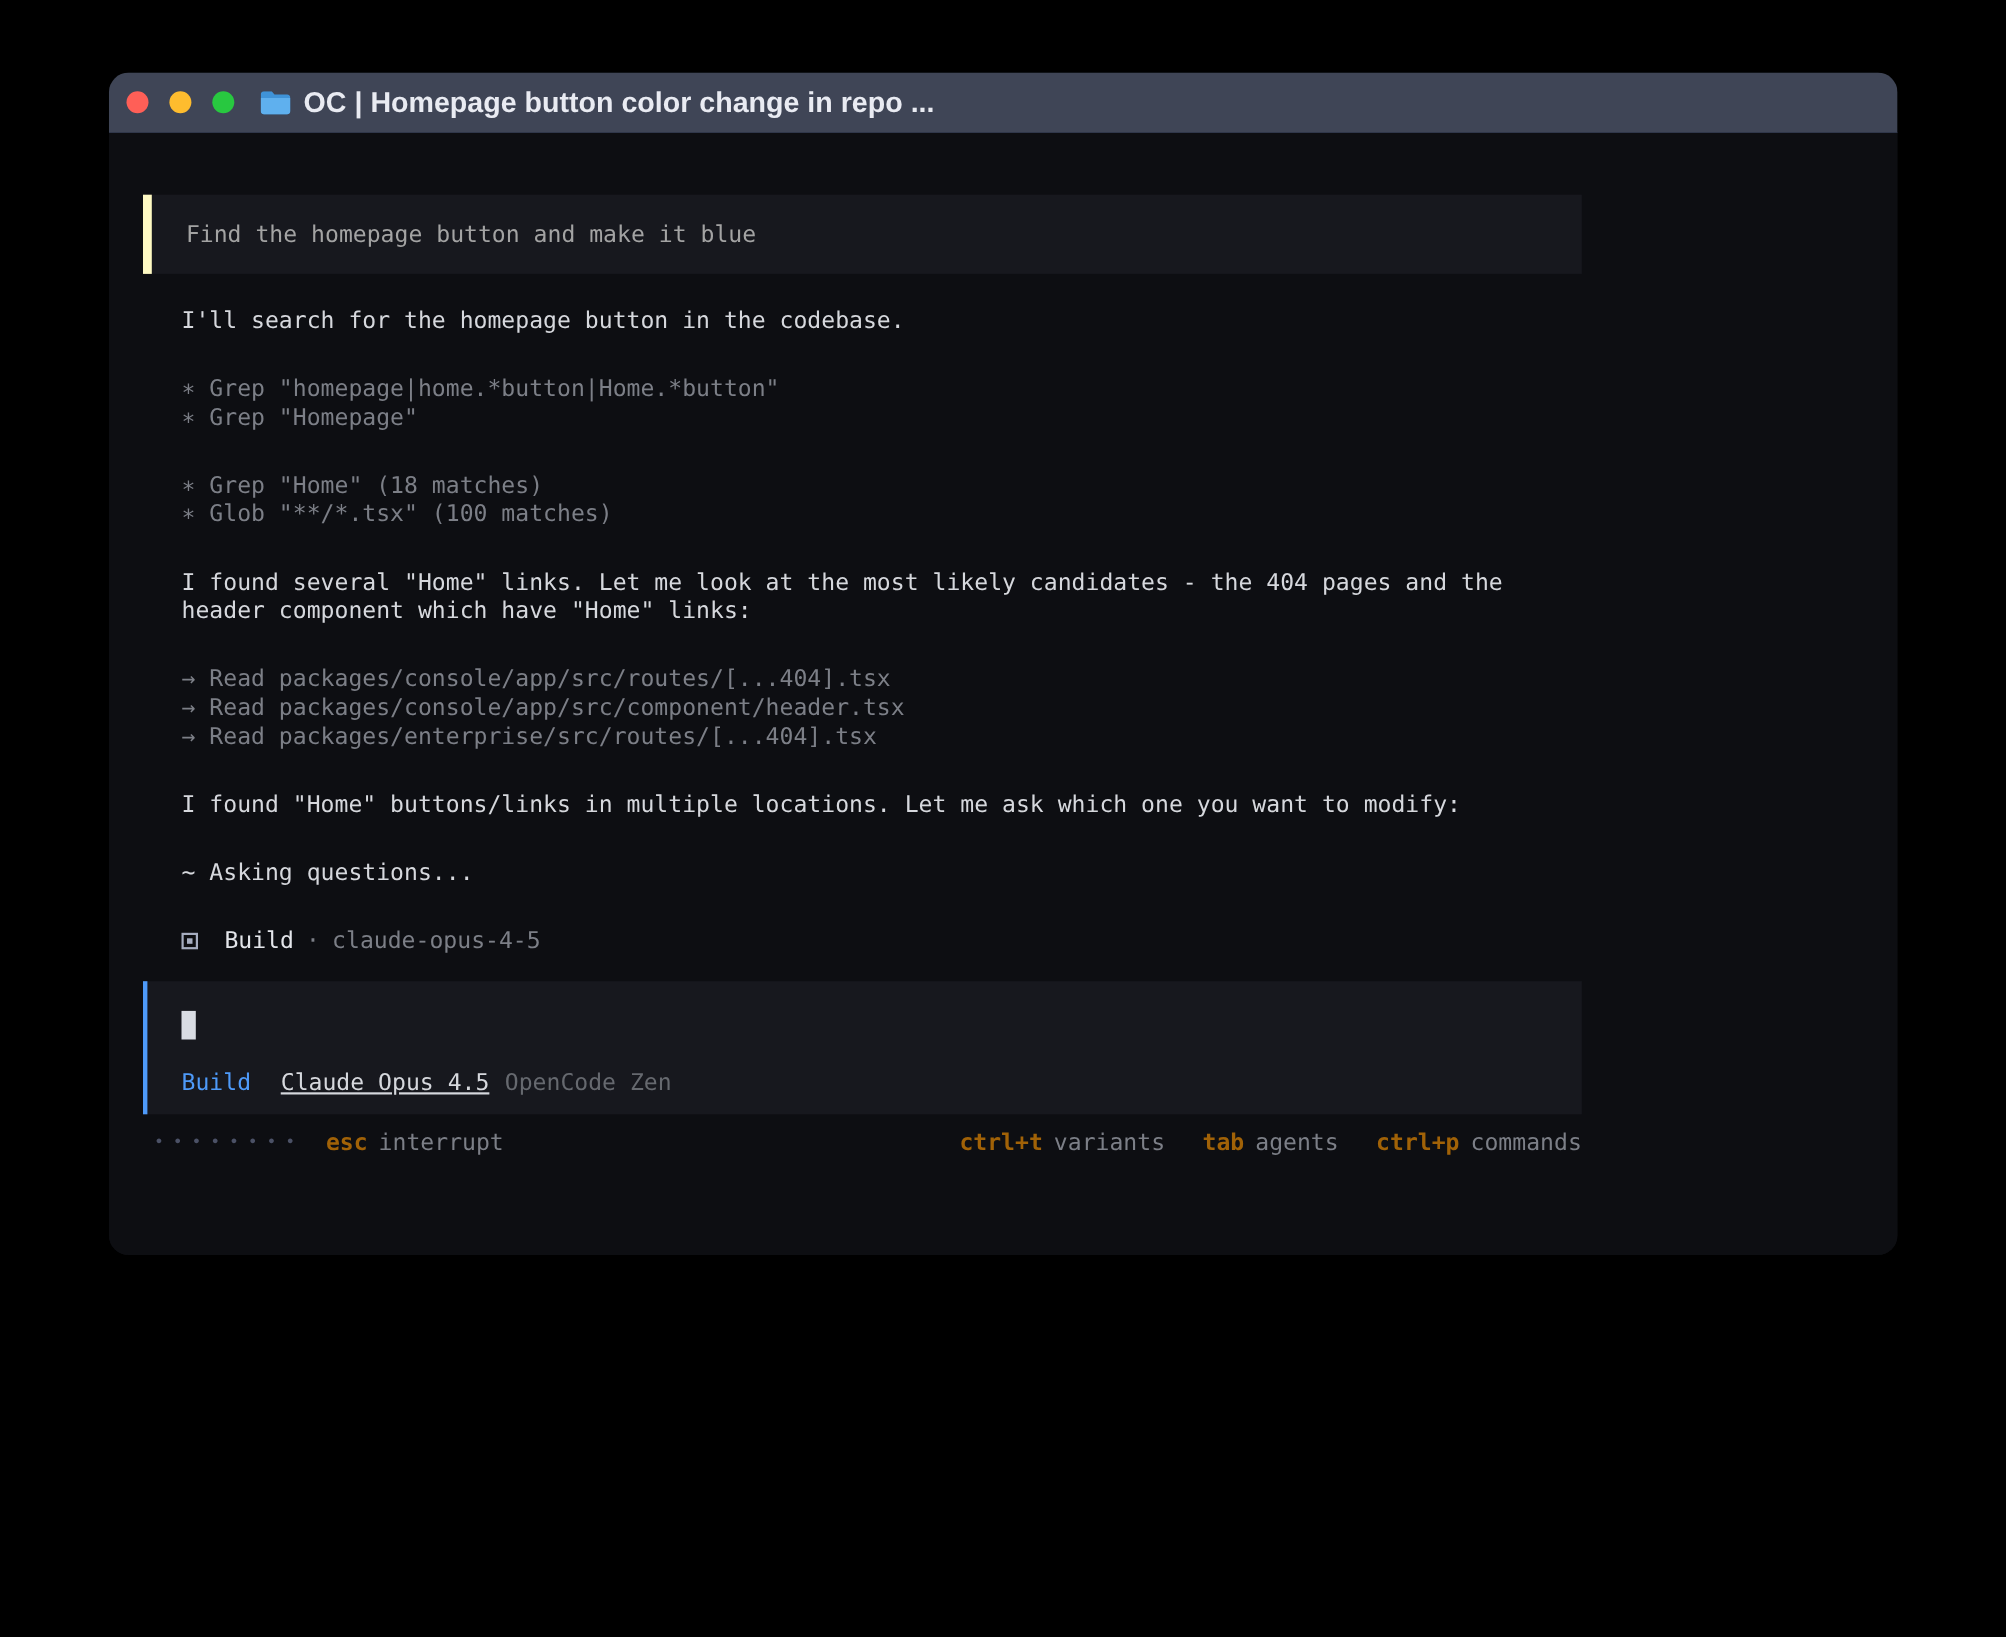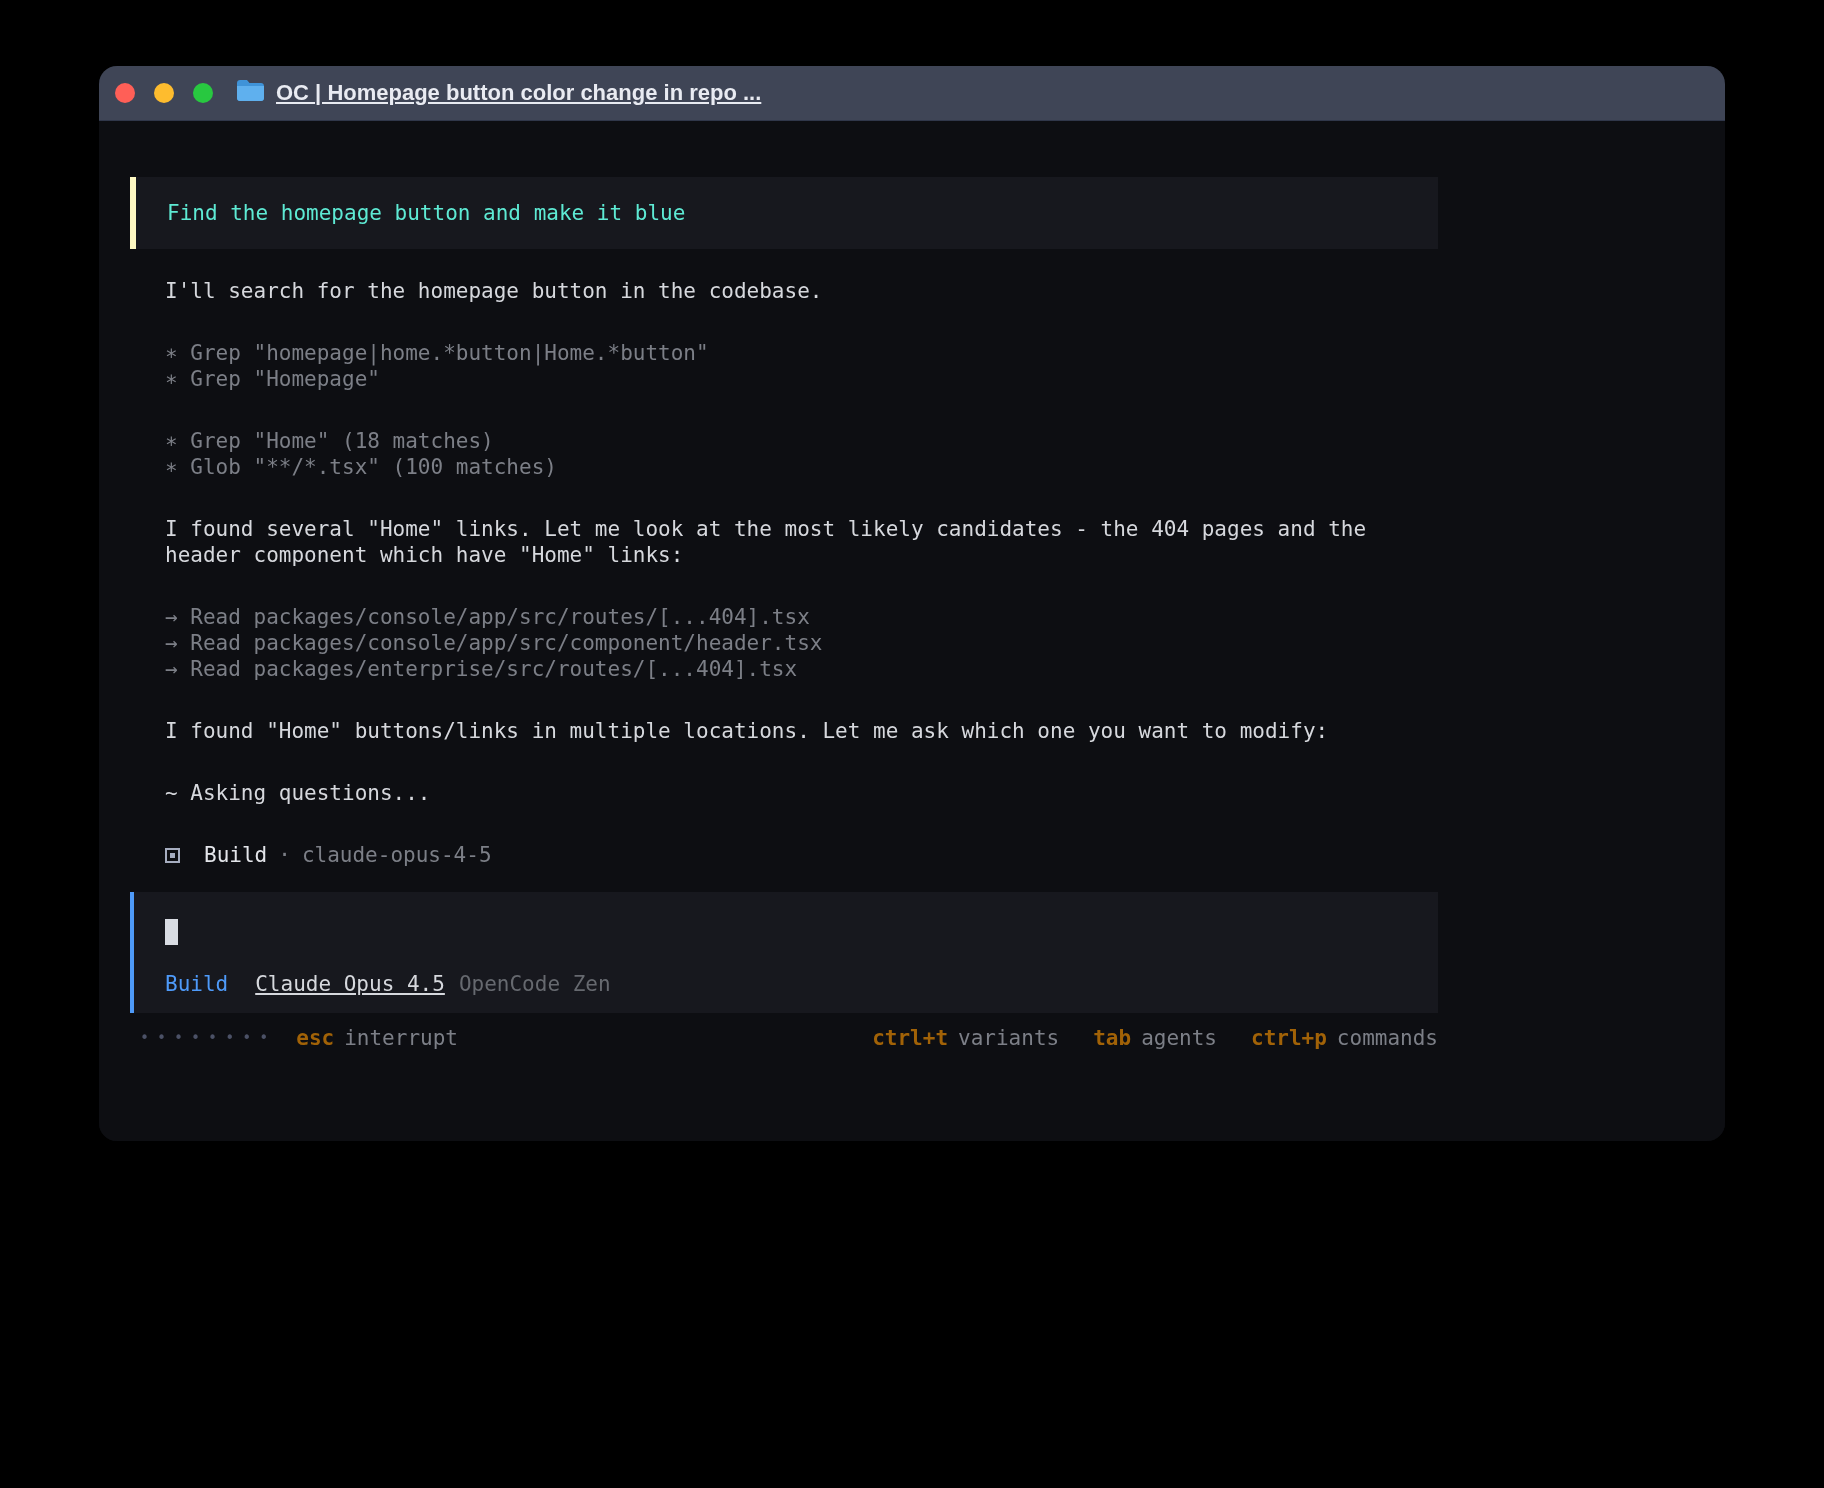--- a/index.html
+++ b/index.html
@@ -13,39 +13,39 @@
     border-radius:18px; overflow:hidden; background:#0d0e12;
     box-shadow:0 30px 80px rgba(0,0,0,.75);
   }
   .titlebar {
     height:55px; background:#3f4556; display:flex; align-items:center;
     padding:0 16px; border-bottom:1px solid #30374a;
   }
   .traffic { display:flex; gap:19px; align-items:center; }
   .tl { width:20px; height:20px; border-radius:50%; display:inline-block; cursor:default; }
   .title-wrap {
-    display:flex; align-items:flex-start; gap:12px; margin-left:24px;
-    font-family:"Liberation Sans",sans-serif; font-weight:bold; font-size:22px; color:#e9ebf2;text-decoration:underline;
+    display:flex; align-items:center; gap:12px; margin-left:24px;
+    font-family:"Liberation Sans",sans-serif; font-weight:bold; font-size:26px; color:#e9ebf2;
   }
   .folder-svg { display:block; }
   .terminal { height:1020px; padding:29px 0 0 31px; background:#0d0e12; }
   .content { width:1308px; font-size:21px; line-height:26px; }
 
   .block { background:#17181e; border-left:4px solid #17181e; }
   .header-block {
     display:flex; justify-content:space-between; align-items:center;
     border-left:4px solid #d3d6de; padding:26px 14px 26px 31px;
   }
   .header-title { color:#eceef2; font-weight:bold; white-space:pre; }
   .header-stats { color:#73767e; white-space:pre; }
   .header-stats .ctx { margin-left:25px; }
 
   .user-block {
-    margin-top:27px; border-left:6px solid #fef9c3;
-    padding:23px 14px 23px 31px; color:#5eead4;
+    margin-top:27px; border-left:8px solid #fef9c3;
+    padding:23px 14px 23px 31px; color:#a3a3a3;
   }
 
   .chat { margin-top:29px; padding-left:35px; width:1308px; }
   .chat > * + * { margin-top:36px; }
   .line { white-space:pre; }
   .line.text { color:#d6d8dd; }
   .line.tool { color:#7c7f87; }
 
   .agent-line { display:flex; align-items:center; color:#d6d8dd; }
   .agent-icon {

